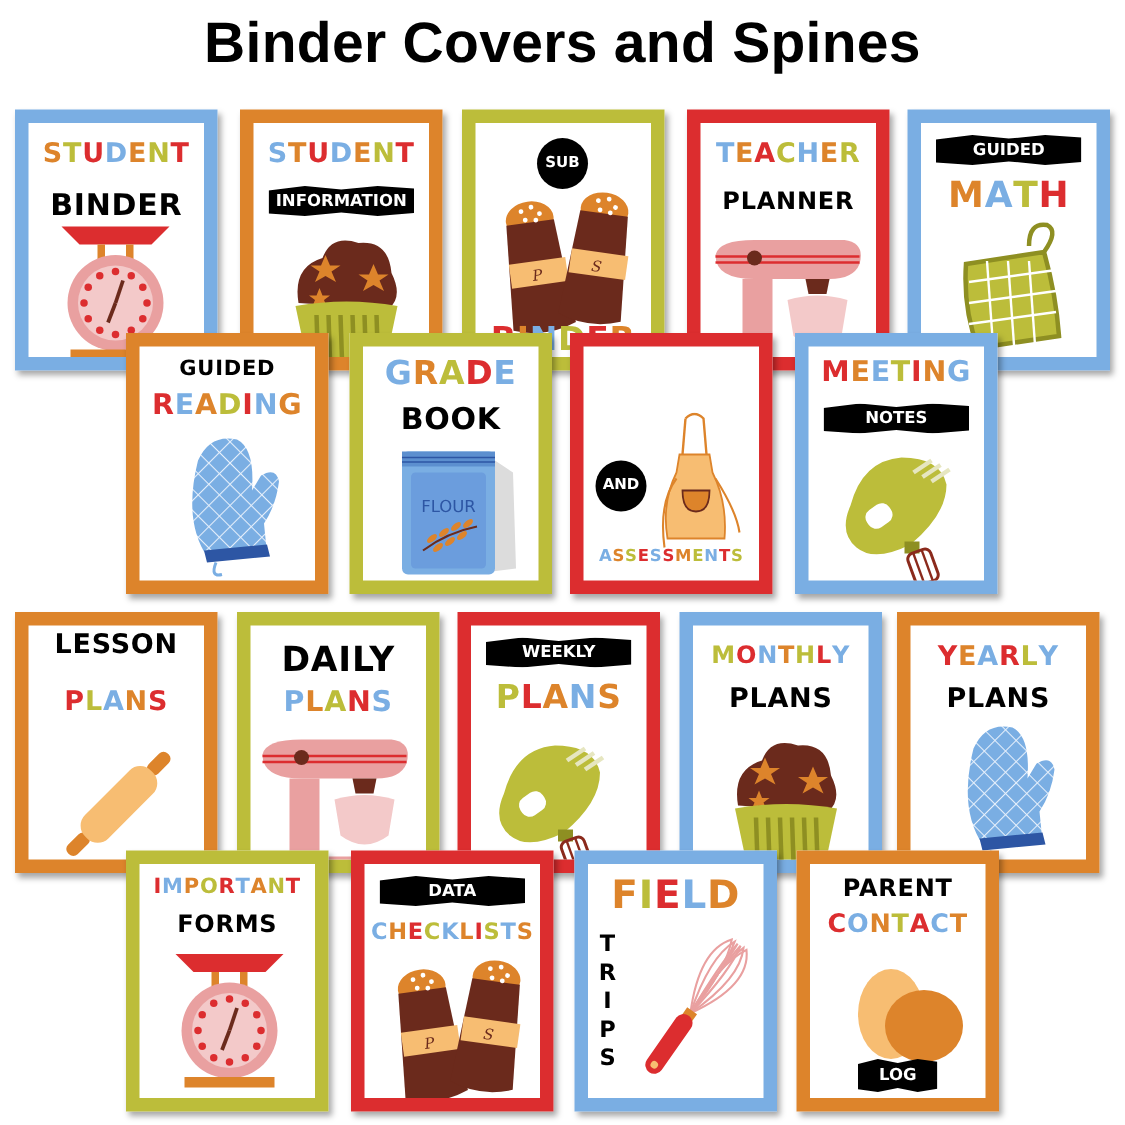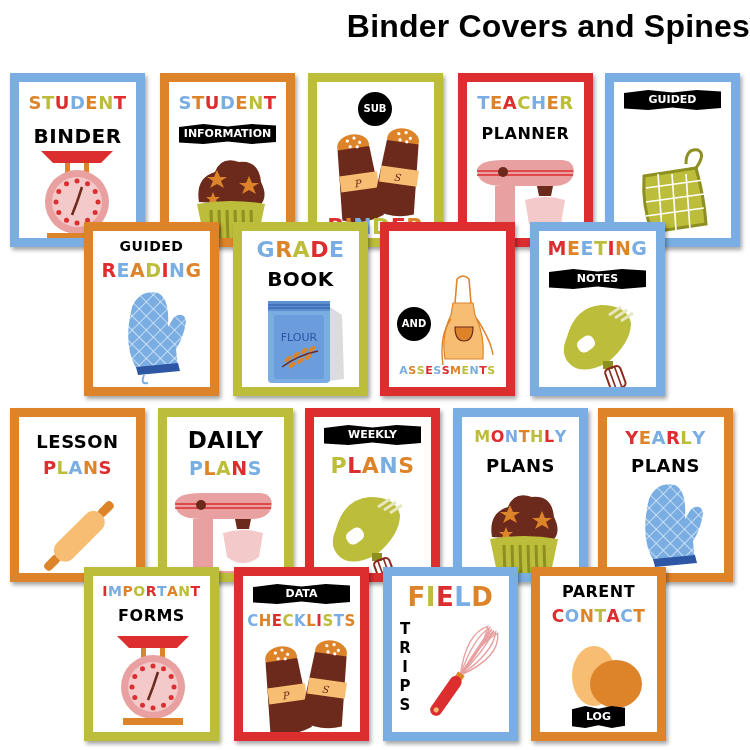--- a/index.html
+++ b/index.html
@@ -1,20 +1,20 @@
 <!DOCTYPE html>
 <html><head>
 <meta charset="utf-8">
 <style>
   * { box-sizing: border-box; margin: 0; padding: 0; }
   html, body { width: 750px; height: 750px; background: #ffffff; overflow: hidden; }
   body { position: relative; font-family: "Liberation Sans", sans-serif; }
   .title {
-    position: absolute; left: 0; top: 8px; width: 750px; text-align: right;
-    font-family: "Liberation Sans", sans-serif; font-weight: bold; font-size: 32px;
+    position: absolute; left: 0; top: 8px; width: 750px; text-align: center;
+    font-family: "Liberation Sans", sans-serif; font-weight: bold; font-size: 38px;
     color: #000; letter-spacing: 0.2px;
   }
   .card {
     position: absolute; width: 135px; height: 174px;
     border: 9px solid #7aaee3; background: #fff;
     box-shadow: 2px 3px 4px rgba(0,0,0,0.35);
     overflow: hidden;
   }
   .card .inner { position: absolute; left: 0; top: 0; right: 0; bottom: 0; }
   .word {
@@ -135,20 +135,21 @@
     <path d="M22 28 L42 28 L42 82 L22 82 Z" fill="#e9a0a0"></path>
     <rect x="10" y="80" width="88" height="9" rx="4" fill="#e9a0a0"></rect>
     <path d="M64 28 L80 28 L78 38 L66 38 Z" fill="#6b2a1c"></path>
     <path d="M52 42 Q72 36 92 42 L88 66 Q72 78 56 66 Z" fill="#f3c9c9"></path>
           </svg></div>
       </div>
     </div>
     <div class="card" style="left: 605px; top: 73px; border-color: rgb(122, 174, 227); z-index: 1;">
       <div class="inner">
         <div class="banner" style="top:8px">GUIDED</div>
+        <div class="word" style="top:36px;font-size:24px"><span style="color:#dd842b">M</span><span style="color:#7aaee3">A</span><span style="color:#bcbd3a">T</span><span style="color:#dc2d2f">H</span></div>
         <div class="art" style="left:22px;top:64px"><svg width="80" height="90" viewBox="0 0 80 90">
     <path d="M50 18 Q50 2 62 4 Q70 8 60 22" fill="none" stroke="#8e8f22" stroke-width="3"></path>
     <path d="M8 30 L60 22 Q68 50 70 78 L16 86 Q6 60 8 30 Z" fill="#bcbd3a" stroke="#8e8f22" stroke-width="3"></path>
     <line x1="22" y1="28" x2="26" y2="84" stroke="#fff" stroke-width="1.6"></line>
             <line x1="36" y1="28" x2="40" y2="84" stroke="#fff" stroke-width="1.6"></line>
             <line x1="50" y1="28" x2="54" y2="84" stroke="#fff" stroke-width="1.6"></line>
     <line x1="10" y1="42" x2="68" y2="34" stroke="#fff" stroke-width="1.6"></line>
             <line x1="10" y1="56" x2="68" y2="48" stroke="#fff" stroke-width="1.6"></line>
             <line x1="10" y1="70" x2="68" y2="62" stroke="#fff" stroke-width="1.6"></line>
           </svg></div>
@@ -222,21 +223,21 @@
     <g transform="rotate(-20 58 80)">
               <rect x="50" y="70" width="16" height="22" rx="4" fill="none" stroke="#8b2a1c" stroke-width="2"></rect>
     <line x1="55" y1="70" x2="55" y2="92" stroke="#8b2a1c" stroke-width="1.6"></line>
               <line x1="61" y1="70" x2="61" y2="92" stroke="#8b2a1c" stroke-width="1.6"></line>
             </g>
           </svg></div>
       </div>
     </div>
     <div class="card" style="left: 10px; top: 408px; border-color: rgb(221, 132, 43); z-index: 1;">
       <div class="inner">
-        <div class="word" style="top:16px;font-size:18px;color:#000">LESSON</div>
+        <div class="word" style="top:4px;font-size:18px;color:#000">LESSON</div>
         <div class="word" style="top:42px;font-size:18px"><span style="color:#dc2d2f">P</span><span style="color:#bcbd3a">L</span><span style="color:#7aaee3">A</span><span style="color:#dd842b">N</span><span style="color:#dc2d2f">S</span></div>
         <div class="art" style="left:16px;top:70px"><svg width="90" height="100" viewBox="0 0 90 100">
     <g transform="rotate(-45 45 50)">
       <rect x="-2" y="44" width="18" height="9" rx="4" fill="#dd842b"></rect>
       <rect x="74" y="44" width="18" height="9" rx="4" fill="#dd842b"></rect>
       <rect x="14" y="38" width="62" height="22" rx="10" fill="#f7bd72"></rect>
             </g>
           </svg></div>
       </div>
     </div>

